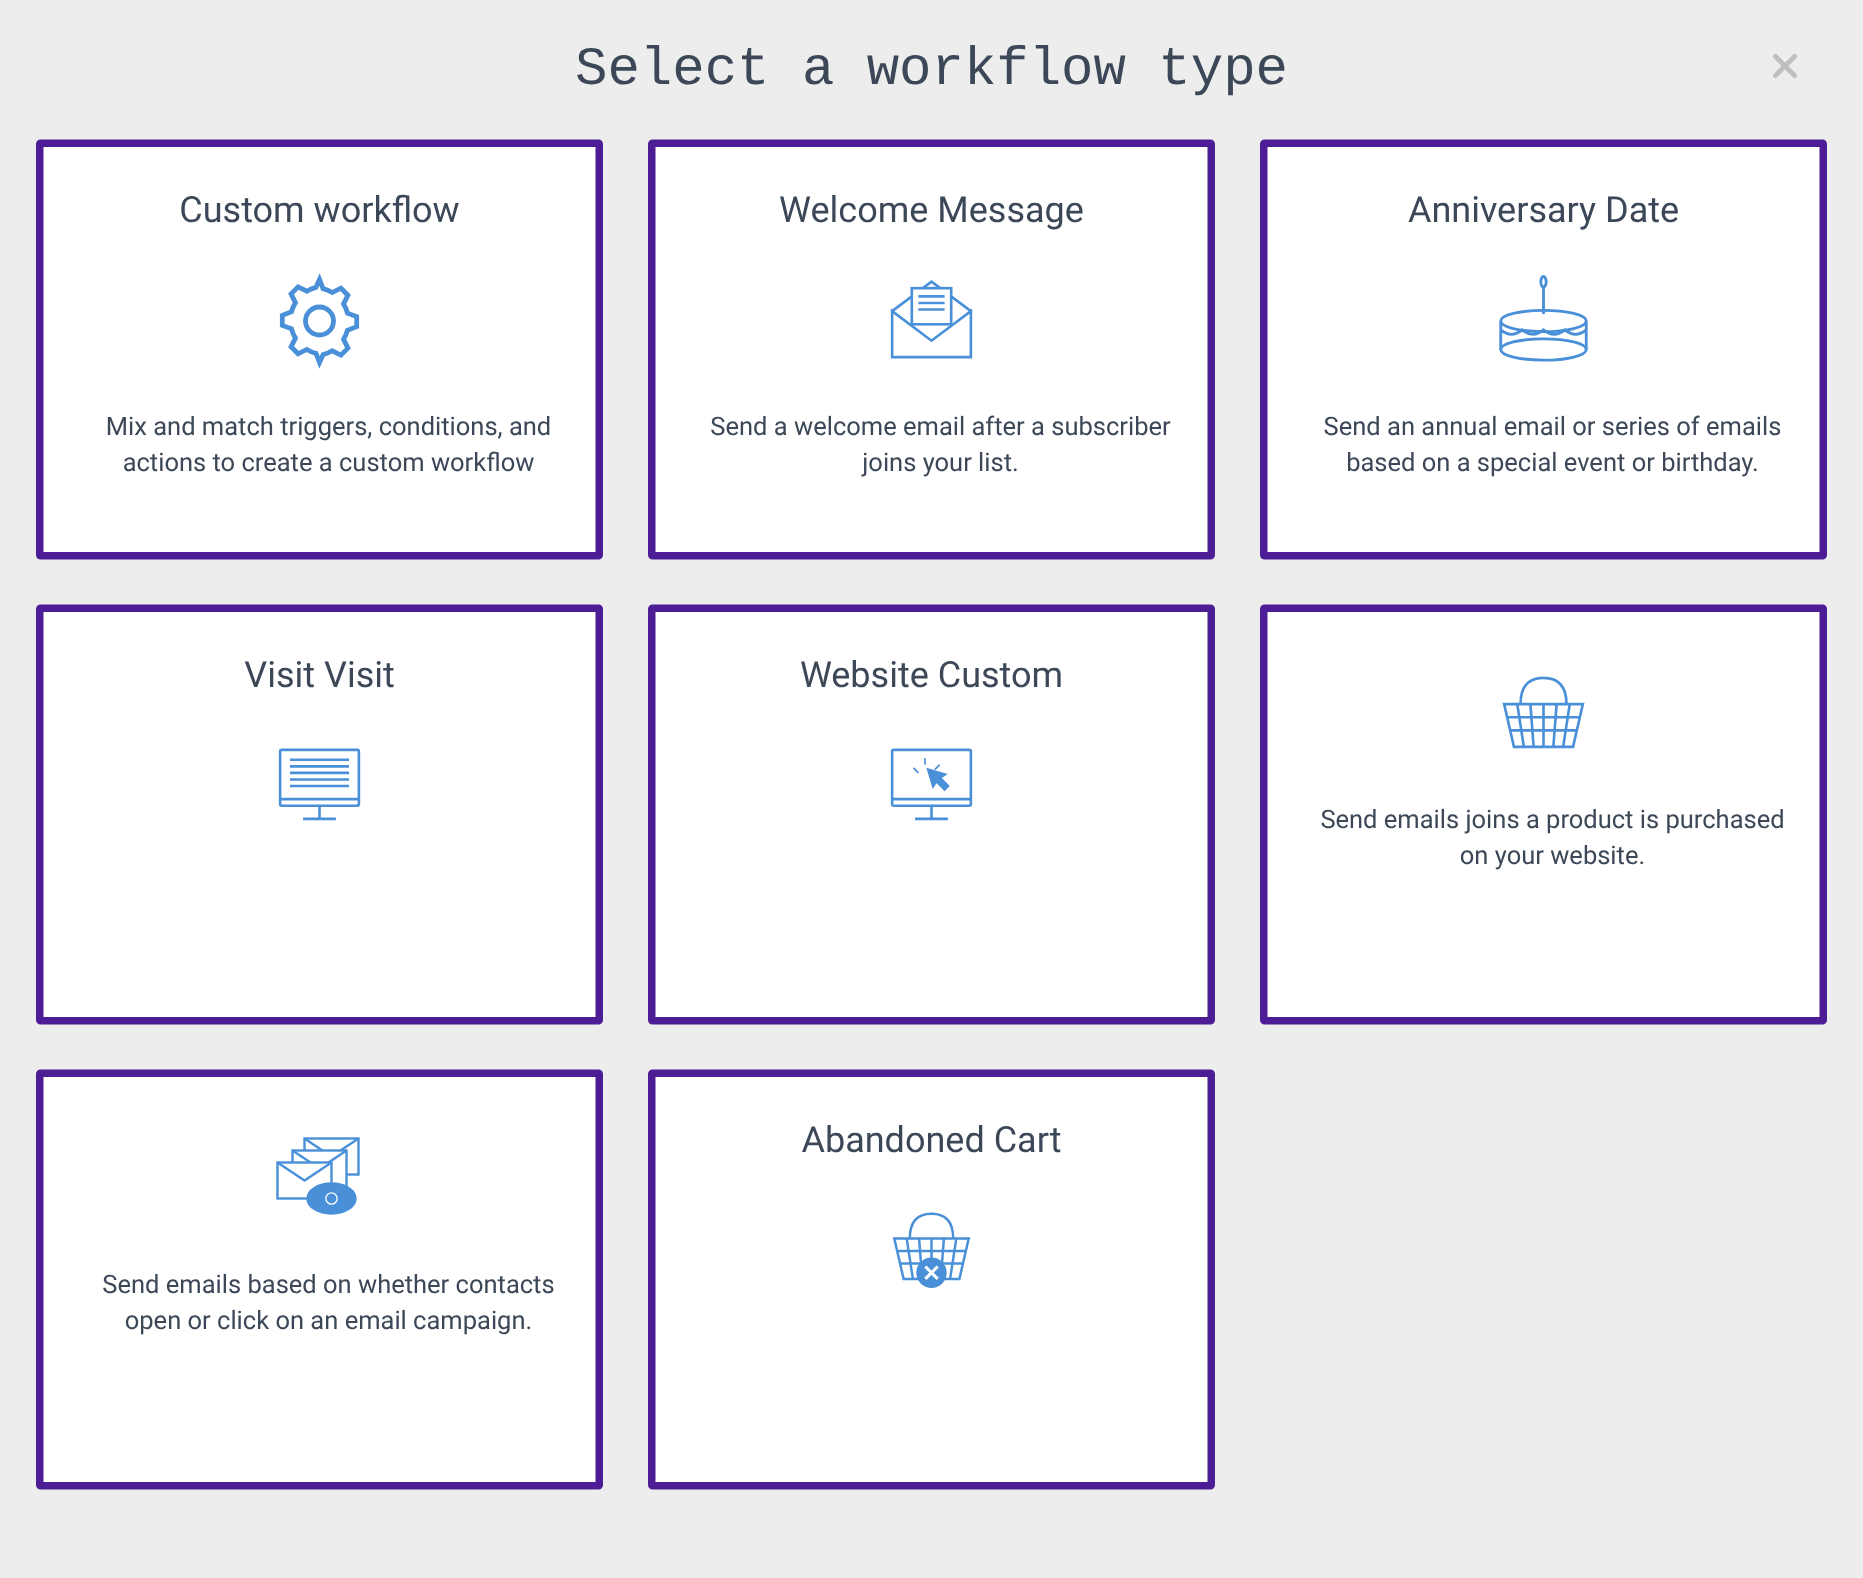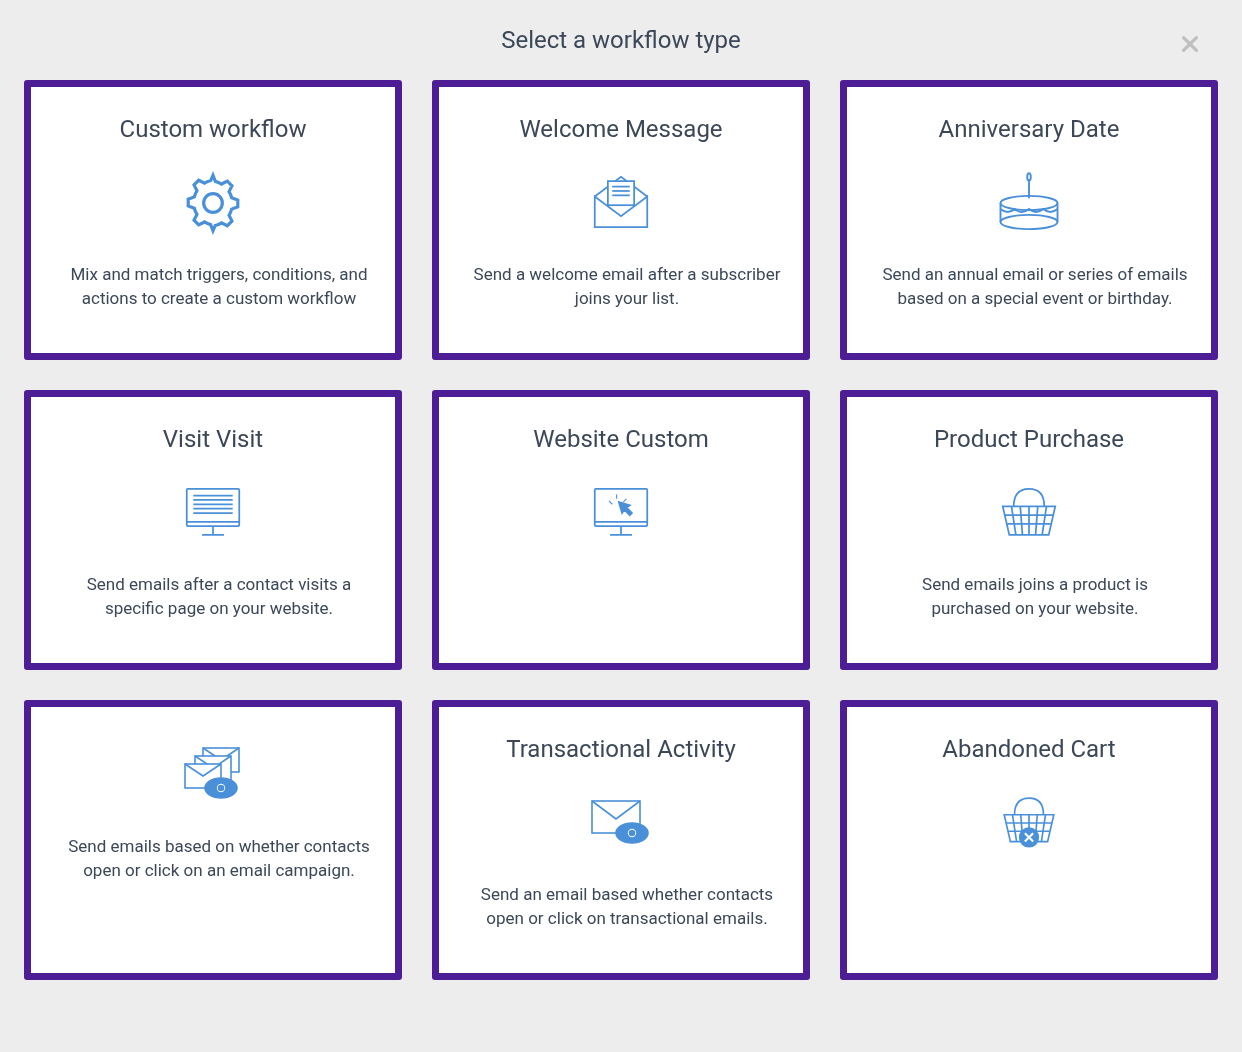--- a/index.html
+++ b/index.html
@@ -6,25 +6,26 @@
   body {
     font-family: -apple-system, BlinkMacSystemFont, "Segoe UI", Roboto, "Helvetica Neue", Arial, sans-serif;
     background: #ededed;
     width: 1242px;
     height: 1052px;
     position: relative;
     padding: 18px;
   }
   .page-title {
     text-align: center;
-    font-size: 24px;
+    font-size: 36px;
     font-weight: 400;
     color: #3c4858;
     margin-bottom: 26px;
     margin-top: 8px;
+    font-family: Liberation Mono, monospace;
   }
   .close-icon {
     position: absolute;
     top: 30px;
     right: 38px;
     width: 28px;
     height: 28px;
     cursor: pointer;
     color: #bfbfbf;
     display: flex;
@@ -32,21 +33,21 @@
     justify-content: center;
   }
   .grid {
     display: grid;
     grid-template-columns: repeat(3, 1fr);
     gap: 30px;
     padding: 0 6px;
   }
   .card {
     background: #ffffff;
-    border: 7px solid #4c1d95;
+    border: 5px solid #4c1d95;
     border-radius: 3px;
     padding: 28px 22px 40px 22px;
     height: 280px;
     text-align: center;
     cursor: pointer;
     display: flex;
     flex-direction: column;
     align-items: center;
   }
   .card-title {
@@ -135,39 +136,37 @@
         <line x1="8" y1="40" x2="56" y2="40"></line>
         <line x1="32" y1="44" x2="32" y2="52"></line>
         <line x1="22" y1="52" x2="42" y2="52"></line>
         <line x1="14" y1="16" x2="50" y2="16"></line>
         <line x1="14" y1="20" x2="50" y2="20"></line>
         <line x1="14" y1="24" x2="50" y2="24"></line>
         <line x1="14" y1="28" x2="50" y2="28"></line>
         <line x1="14" y1="32" x2="50" y2="32"></line>
       </svg>
     </div>
-    <div class="card-desc">Send emails after a contact visits a specific page on your website.</div>
   </div>
 
   <div class="card">
     <div class="card-title">Website Custom</div>
     <div class="card-icon">
       <svg width="70" height="70" viewBox="0 0 64 64" fill="none" stroke="currentColor" stroke-width="1.6">
         <rect x="8" y="10" width="48" height="34" rx="1"></rect>
         <line x1="8" y1="40" x2="56" y2="40"></line>
         <line x1="32" y1="44" x2="32" y2="52"></line>
         <line x1="22" y1="52" x2="42" y2="52"></line>
         <path d="M30 22 l3 10 l2 -3 l5 5 l2 -2 l-5 -5 l3 -2 z" fill="currentColor"></path>
         <path d="M24 24 l-3 -3 M28 19 l0 -4 M34 22 l3 -3" stroke-width="1"></path>
       </svg>
     </div>
   </div>
 
   <div class="card">
-    <div class="card-title">Product Purchase</div>
     <div class="card-icon">
       <svg width="70" height="62" viewBox="0 0 64 56" fill="none" stroke="currentColor" stroke-width="1.6">
         <path d="M18 22 q0 -16 14 -16 q14 0 14 16"></path>
         <path d="M8 22 h48 l-6 26 h-36 z"></path>
         <line x1="16" y1="22" x2="20" y2="48"></line>
         <line x1="24" y1="22" x2="26" y2="48"></line>
         <line x1="32" y1="22" x2="32" y2="48"></line>
         <line x1="40" y1="22" x2="38" y2="48"></line>
         <line x1="48" y1="22" x2="44" y2="48"></line>
         <line x1="10" y1="30" x2="54" y2="30"></line>
@@ -187,33 +186,20 @@
         <rect x="12" y="22" width="36" height="24" fill="#fff"></rect>
         <path d="M12 22 l18 12 l18 -12"></path>
         <ellipse cx="48" cy="46" rx="16" ry="10" fill="#4a90d9" stroke="#4a90d9"></ellipse>
         <circle cx="48" cy="46" r="5" fill="#fff"></circle>
         <circle cx="48" cy="46" r="2.5" fill="#4a90d9"></circle>
       </svg>
     </div>
     <div class="card-desc">Send emails based on whether contacts open or click on an email campaign.</div>
   </div>
 
-  <div class="card">
-    <div class="card-title">Transactional Activity</div>
-    <div class="card-icon">
-      <svg width="74" height="60" viewBox="0 0 74 60" fill="none" stroke="currentColor" stroke-width="1.6">
-        <rect x="8" y="8" width="48" height="32"></rect>
-        <path d="M8 8 l24 18 l24 -18"></path>
-        <ellipse cx="48" cy="40" rx="16" ry="10" fill="#4a90d9" stroke="#4a90d9"></ellipse>
-        <circle cx="48" cy="40" r="5" fill="#fff"></circle>
-        <circle cx="48" cy="40" r="2.5" fill="#4a90d9"></circle>
-      </svg>
-    </div>
-    <div class="card-desc">Send an email based whether contacts open or click on transactional emails.</div>
-  </div>
 
   <div class="card">
     <div class="card-title">Abandoned Cart</div>
     <div class="card-icon">
       <svg width="70" height="62" viewBox="0 0 64 60" fill="none" stroke="currentColor" stroke-width="1.6">
         <path d="M18 22 q0 -16 14 -16 q14 0 14 16"></path>
         <path d="M8 22 h48 l-6 26 h-36 z"></path>
         <line x1="16" y1="22" x2="20" y2="48"></line>
         <line x1="24" y1="22" x2="26" y2="48"></line>
         <line x1="32" y1="22" x2="32" y2="48"></line>

